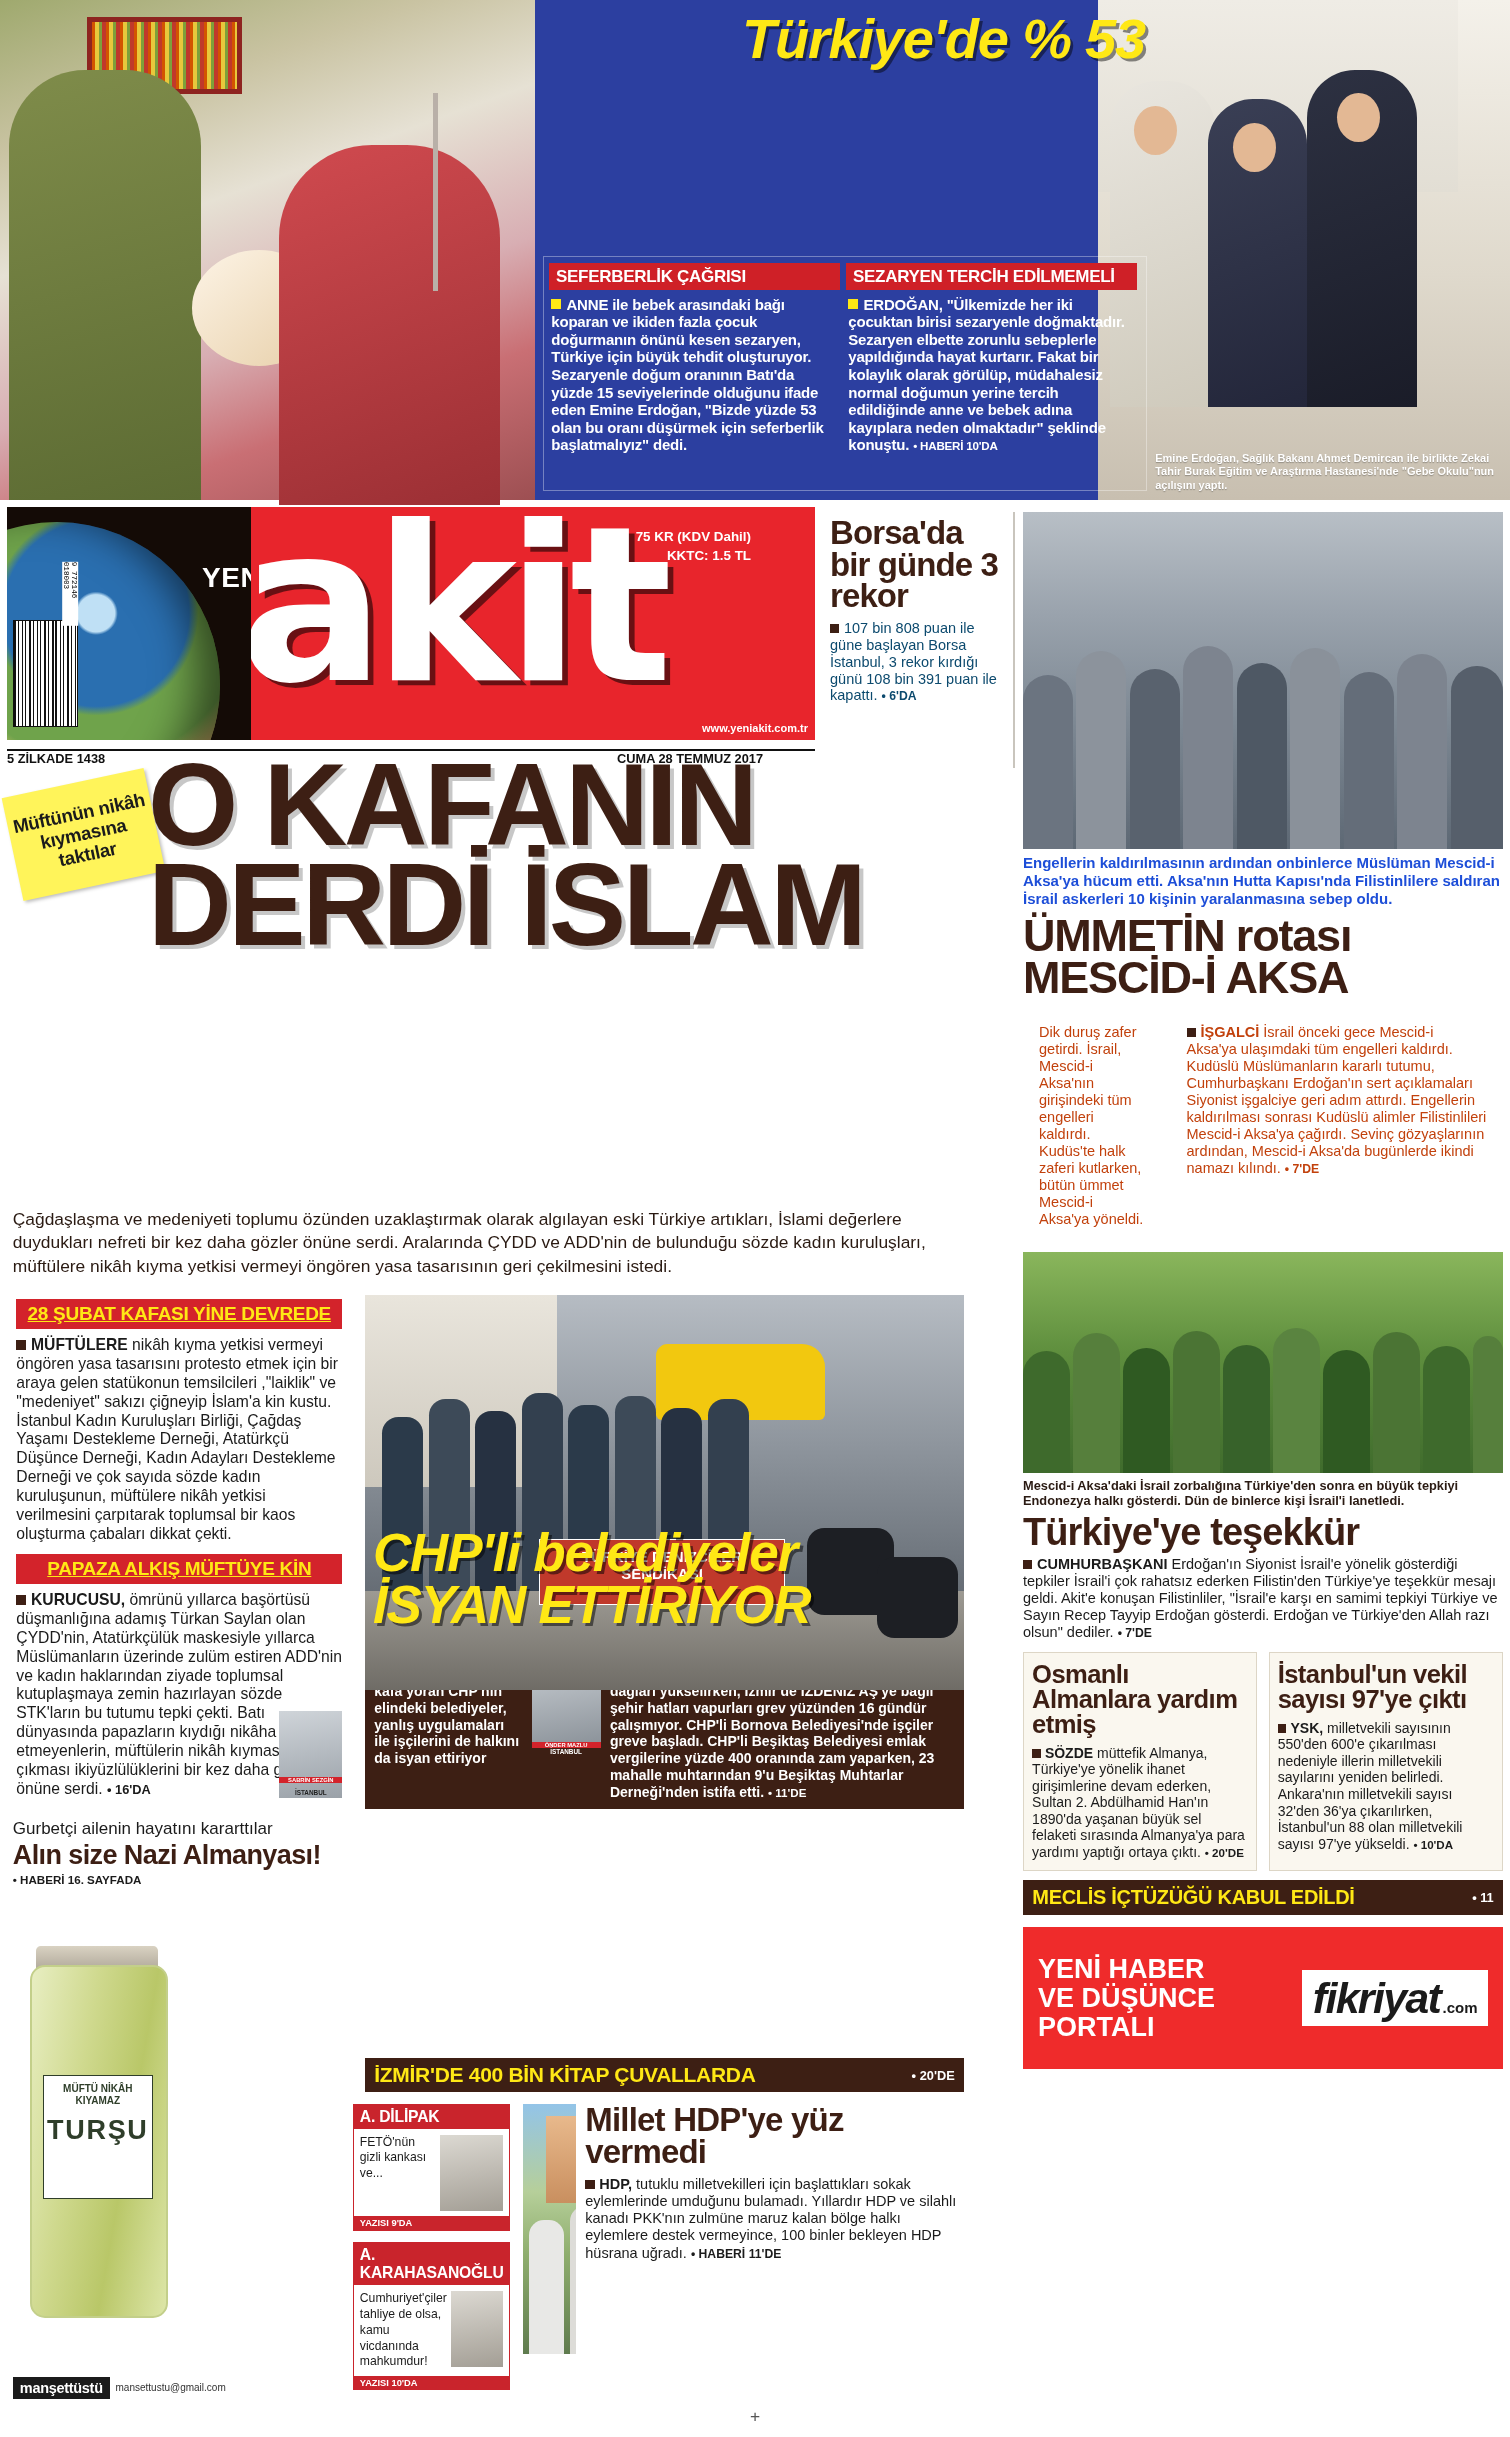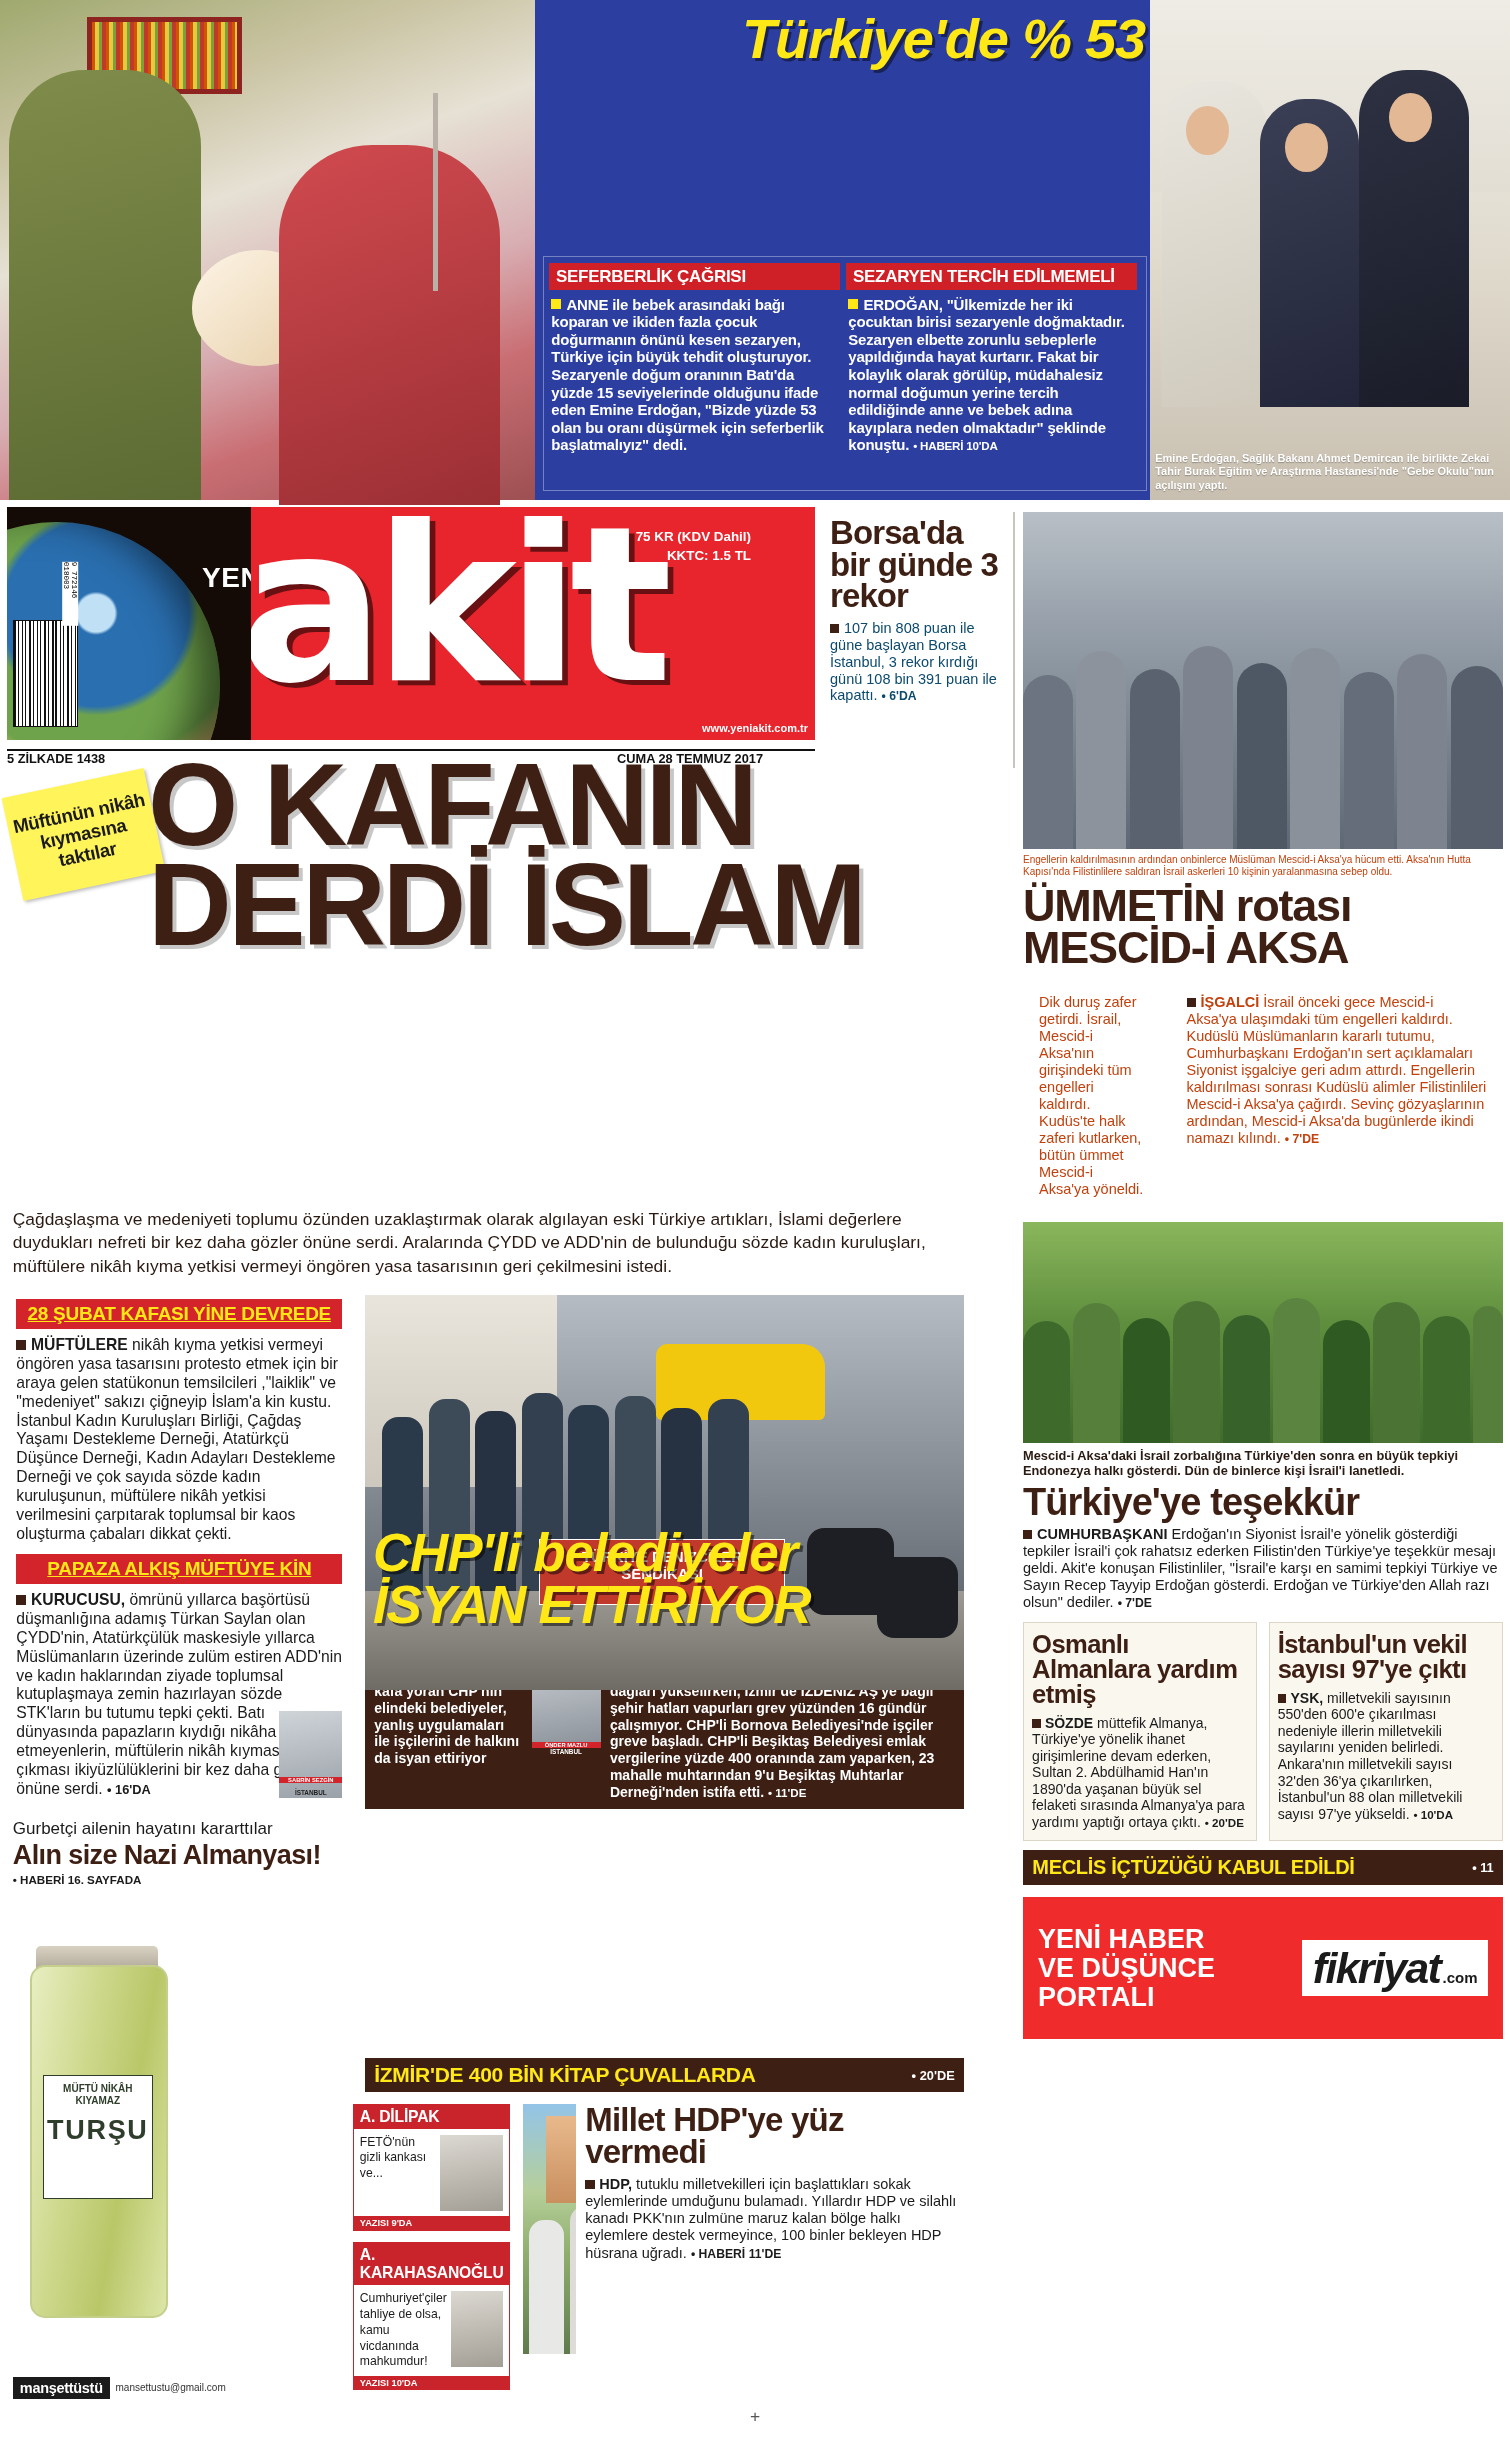--- a/index.html
+++ b/index.html
@@ -15,21 +15,21 @@
         linear-gradient(160deg,#9fa96e 0%,#c9c3a2 22%,#e6e1d4 40%,#d8aeb3 62%,#c96f74 78%,#9d4f52 100%);
   }
   .tb-photo-left .frame{position:absolute;left:87px;top:17.4px;width:145px;height:67px;background:
       repeating-linear-gradient(90deg,#d35400 0 3.5px,#e8c83c 3.5px 7px,#7ea03a 7px 10.5px,#c0392b 10.5px 14px);
       border:5.8px solid #8e2420;}
   .tb-photo-left .person-a{position:absolute;left:8.7px;top:70px;width:192px;height:430px;border-radius:76px 76px 0 0;background:linear-gradient(165deg,#7f8c4a,#5c6b33);}
   .tb-photo-left .person-b{position:absolute;left:279px;top:145px;width:221px;height:360px;border-radius:93px 93px 0 0;background:linear-gradient(160deg,#d04a4f,#9b2f34);}
   .tb-photo-left .baby{position:absolute;left:192px;top:250px;width:134px;height:116px;border-radius:50%;background:linear-gradient(140deg,#fdf4e6,#e7cfa9);}
   .tb-photo-left .pole{position:absolute;left:433px;top:93px;width:5.2px;height:198px;background:#b9b0a8;}
 
-  .tb-photo-right{position:absolute;right:0;top:0;width:360px;height:500px;
+  .tb-photo-right{position:absolute;right:0;top:0;width:412px;height:500px;
       background:linear-gradient(180deg,#f4f1ea 0%,#dfd9cc 55%,#c8bfb0 100%);}
   .tb-photo-right .wall{position:absolute;left:0;top:0;width:360px;height:192px;background:linear-gradient(180deg,#efece5,#e2ded4);}
   .tb-photo-right .pa{position:absolute;left:11.6px;top:81px;width:105px;height:326px;border-radius:47px 47px 0 0;background:linear-gradient(160deg,#e9e6df,#cfcabc);}
   .tb-photo-right .pb{position:absolute;left:110px;top:99px;width:99px;height:308px;border-radius:45px 45px 0 0;background:linear-gradient(160deg,#3a3f55,#23263a);}
   .tb-photo-right .pc{position:absolute;left:209px;top:70px;width:110px;height:337px;border-radius:48px 48px 0 0;background:linear-gradient(160deg,#2d3142,#1a1c28);}
   .tb-photo-right .head{position:absolute;width:43px;height:49px;border-radius:50%;background:#e3b894;}
   .tb-caption{position:absolute;right:5.8px;bottom:8.1px;width:349px;color:#fff;font-weight:bold;font-size:11px;line-height:1.22;text-shadow:0 0.6px 1.2px rgba(0,0,0,.3);}
 
   .tb-headline{position:absolute;left:372px;top:11.6px;width:773px;text-align:right;}
   .tb-headline .l{display:block;color:#ffe815;font-weight:bold;font-style:italic;letter-spacing:-1.2px;
@@ -70,21 +70,21 @@
   .borsa p{margin:8.1px 0 0 0;color:#0c4a6e;font-size:14.5px;line-height:1.16;}
   .borsa .sq{display:inline-block;width:9.3px;height:9.3px;background:#3d1f14;margin-right:4.7px;}
   .borsa .ref{font-weight:bold;font-size:12.2px;}
   .vrule{position:absolute;left:1013px;top:512px;width:1.7px;height:256px;background:#c9c5bd;}
 
   
   .rcol{position:absolute;left:1023px;top:512px;width:480px;}
   .photo-a{width:480px;height:337px;background:
       linear-gradient(180deg,#b8bfc6 0%,#9aa3ad 30%,#7f8a95 60%,#5d6874 100%);position:relative;overflow:hidden;}
   .crowd span{position:absolute;bottom:0;border-radius:25.6px 25.6px 0 0;}
-  .cap-a{font-size:10px;font-weight:normal;color:#c2410c;line-height:1.2;margin-top:4.7px;}
+  .cap-a{font-size:15px;font-weight:bold;color:#1d4ed8;line-height:1.2;margin-top:4.7px;}
   .h-aksa{margin:7px 0 0 0;color:#3d1f14;font-weight:bold;font-size:45px;line-height:.95;letter-spacing:-1.2px;}
   .aksa-cols{display:flex;gap:10.5px;margin-top:8.1px;}
   .aksa-cols .c1{width:137px;}
   .aksa-cols .c2{width:332px;}
   .aksa-cols p{margin:16px;font-size:14.5px;line-height:1.17;color:#c2410c;}
   .aksa-cols .sq{display:inline-block;width:9.3px;height:9.3px;background:#3d1f14;margin-right:4.7px;}
   .photo-b{width:480px;height:221px;margin-top:8.1px;background:linear-gradient(180deg,#8ab65c 0%,#5f8f3e 45%,#3f6b2c 100%);position:relative;overflow:hidden;}
   .cap-b{font-size:12.8px;font-weight:bold;color:#2a1a12;line-height:1.2;margin-top:4.7px;}
   .h-tesekkur{margin:5.8px 0 0 0;color:#3d1f14;font-weight:bold;font-size:38px;line-height:.95;letter-spacing:-0.9px;}
   .tesekkur-body{margin:5.8px 0 0 0;font-size:14.5px;line-height:1.18;color:#1b1b1b;}

